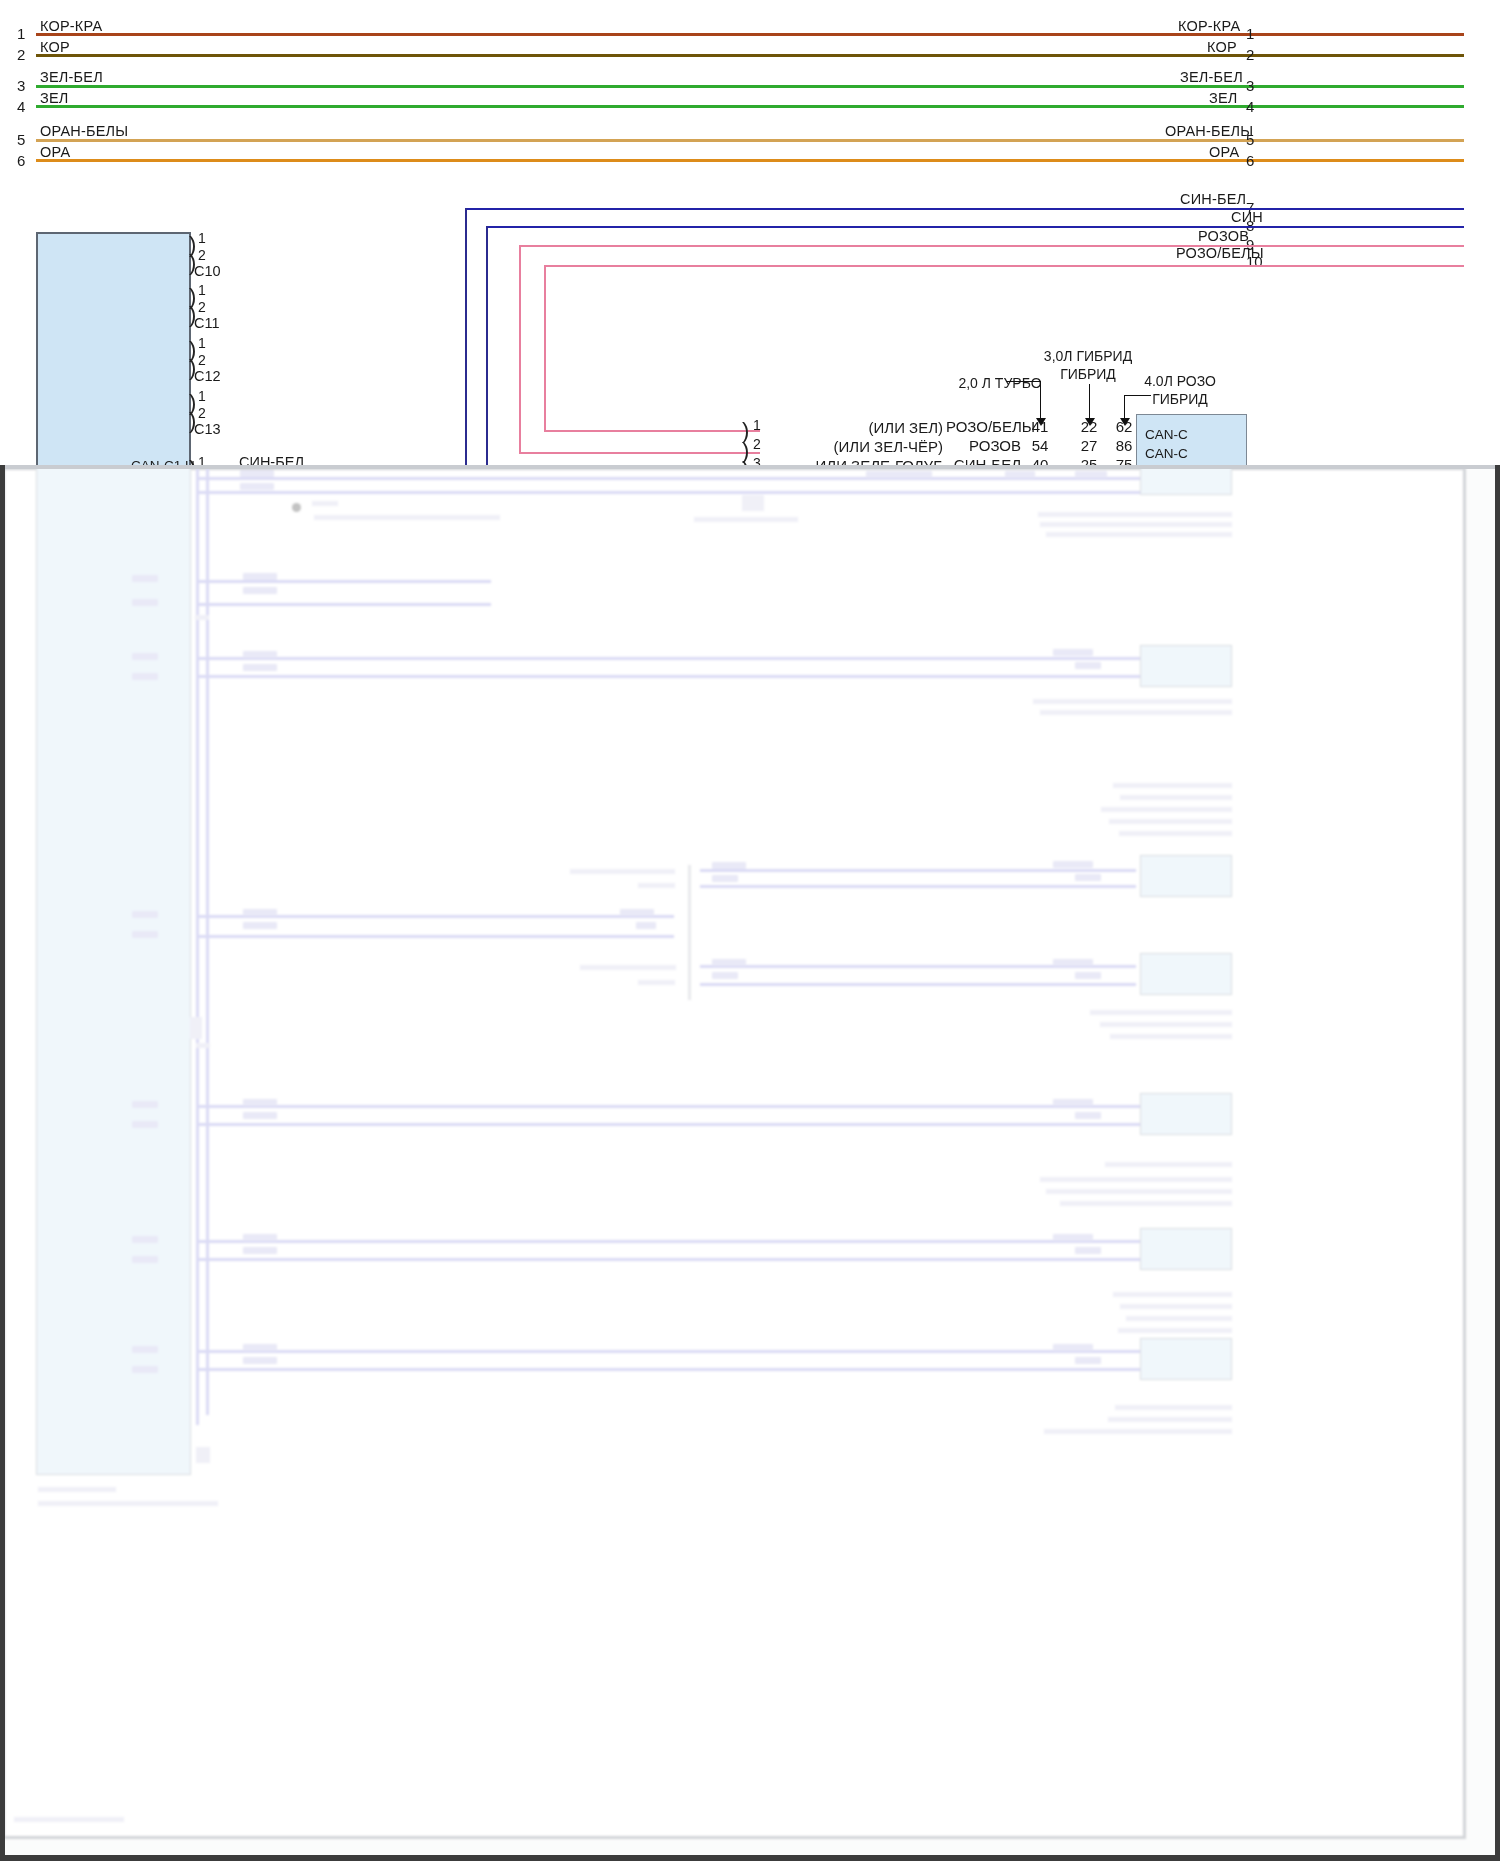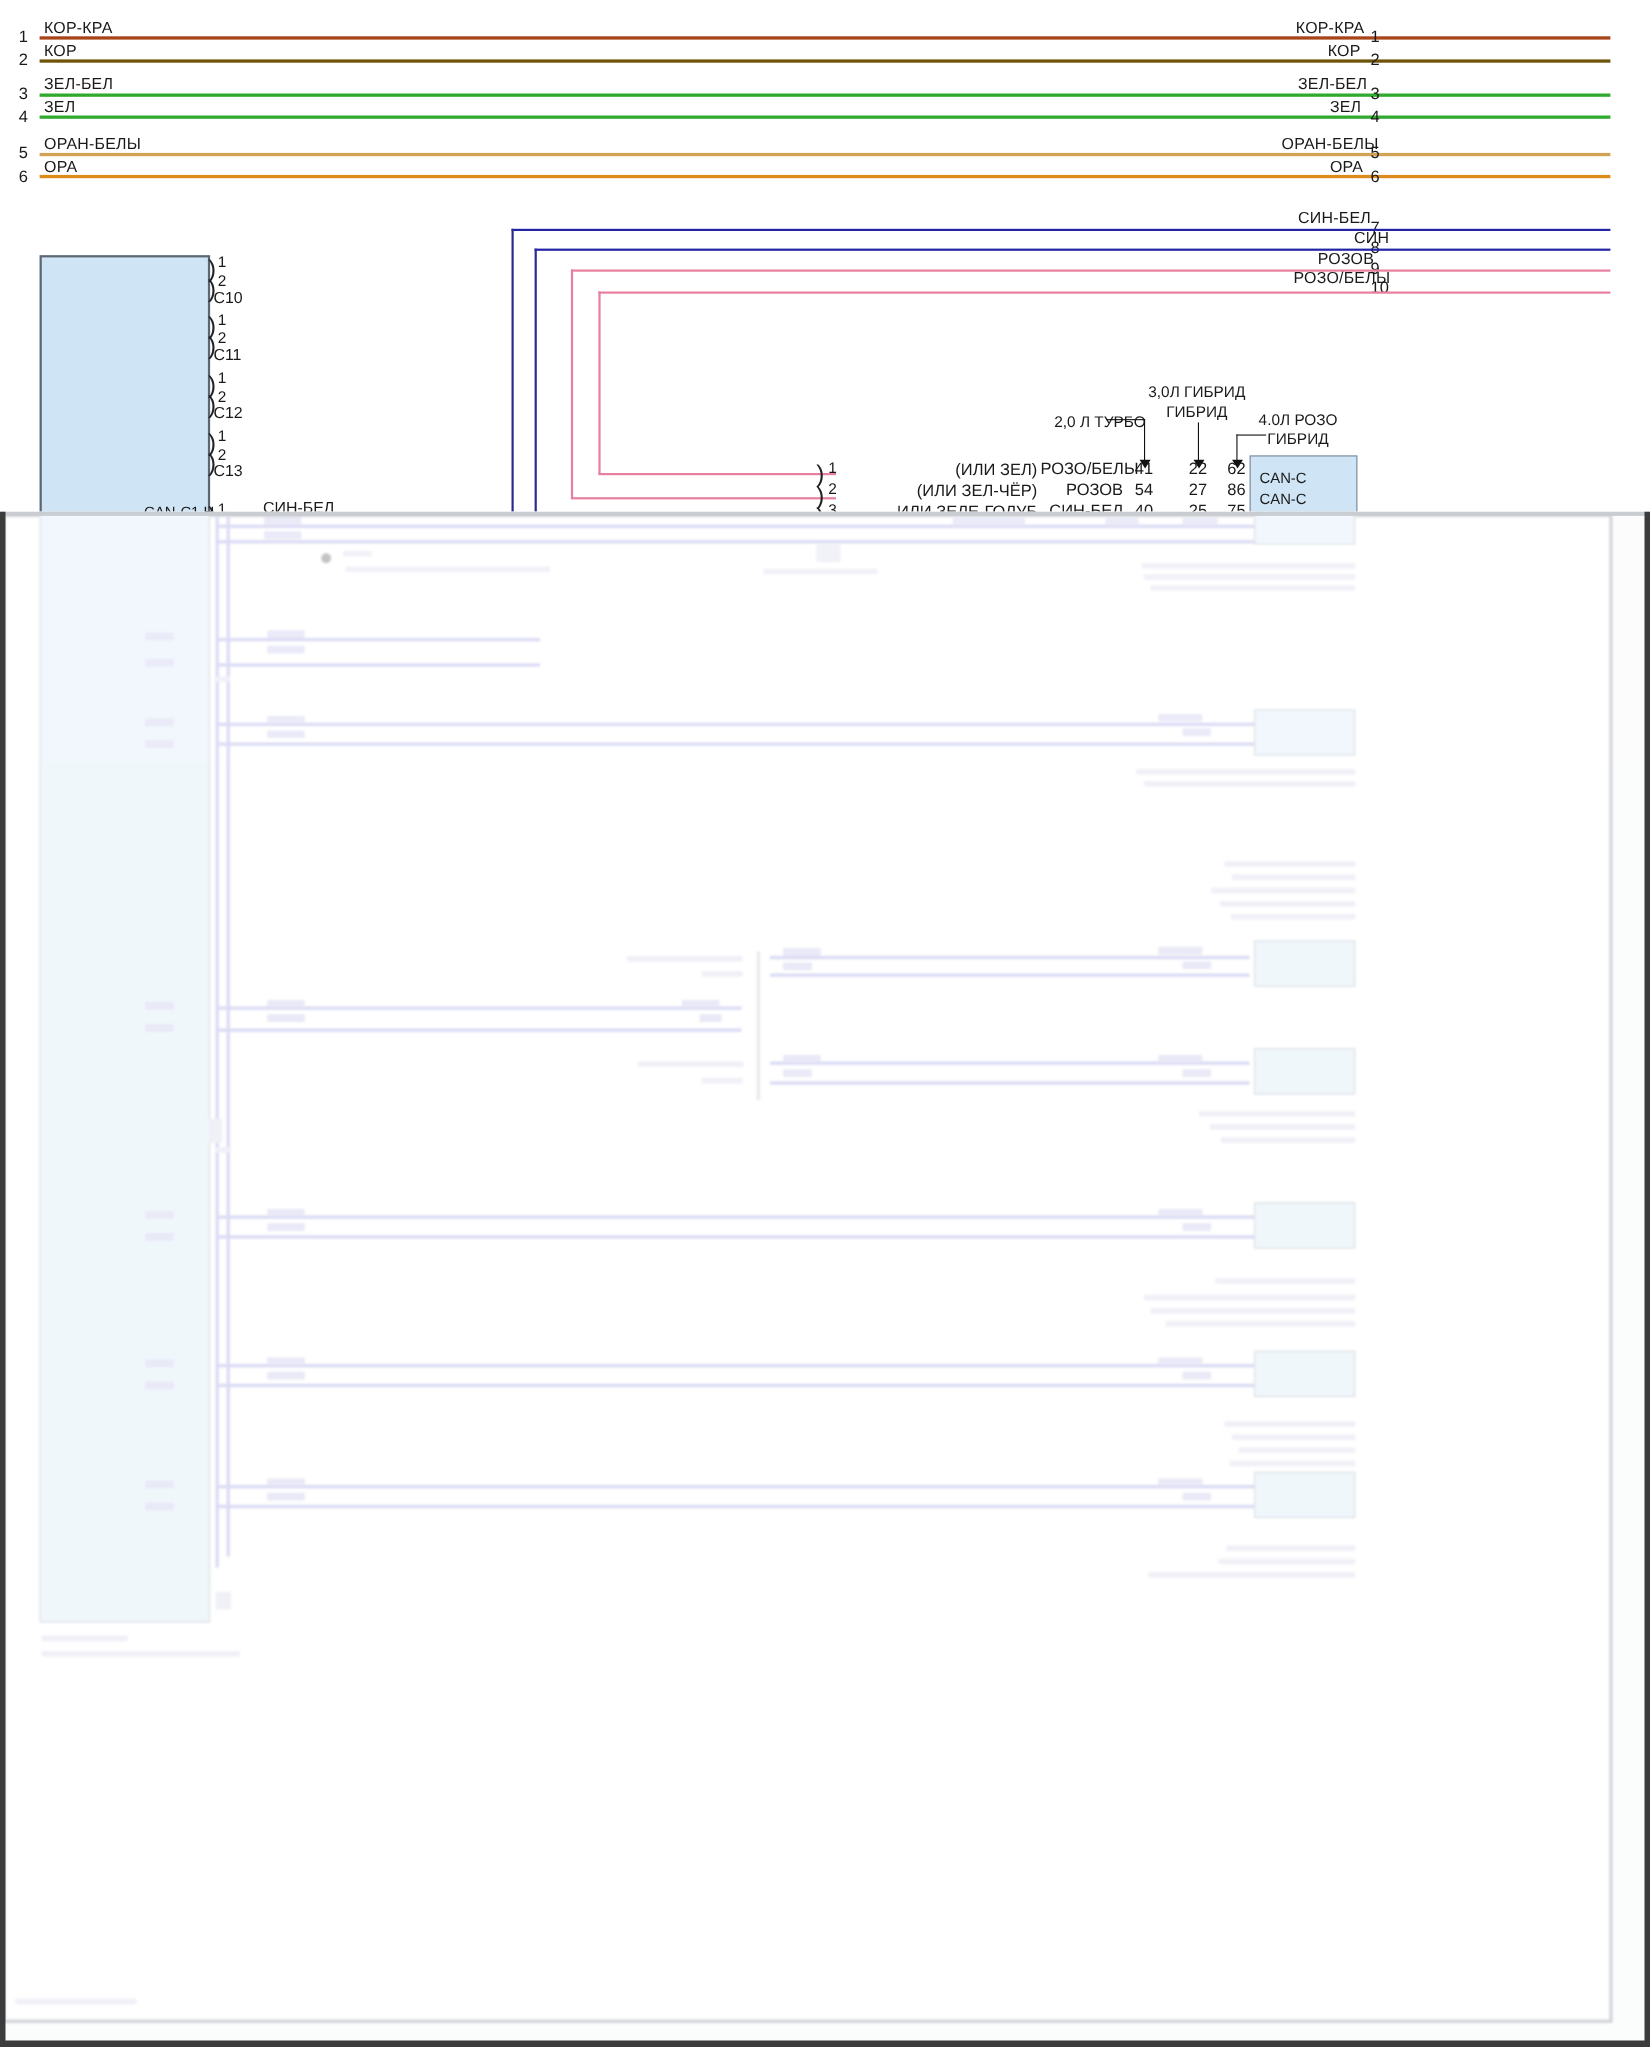--- a/index.html
+++ b/index.html
@@ -189,21 +189,21 @@
   <div class="num" style="left:1023px;top:438px;">54</div>
   <div class="num" style="left:1072px;top:438px;">27</div>
   <div class="num" style="left:1107px;top:438px;">86</div>
 
   <div class="rowlbl" style="left:812px;top:458px;width:131px;">ИЛИ ЗЕЛЕ-ГОЛУБ</div>
   <div class="rowlbl" style="left:946px;top:457px;width:75px;text-align:right;">СИН-БЕЛ</div>
   <div class="num" style="left:1023px;top:457px;">40</div>
   <div class="num" style="left:1072px;top:457px;">25</div>
   <div class="num" style="left:1107px;top:457px;">75</div>
 
-  <div class="cbox" style="left:1136px;top:414px;width:98px;height:58px;">
+  <div class="cbox" style="left:1136px;top:414px;width:111px;height:58px;">
     <div class="ct" style="top:13px;">CAN-C</div>
     <div class="ct" style="top:32px;">CAN-C</div>
     <div class="ct" style="top:51px;">CAN-C1 H</div>
   </div>
 
   <div class="overlay">
     <div class="ov-inner">
 
       <div class="ov-side" style="background:#f5f6f8;"></div>
       <div class="ov-frame"></div>

